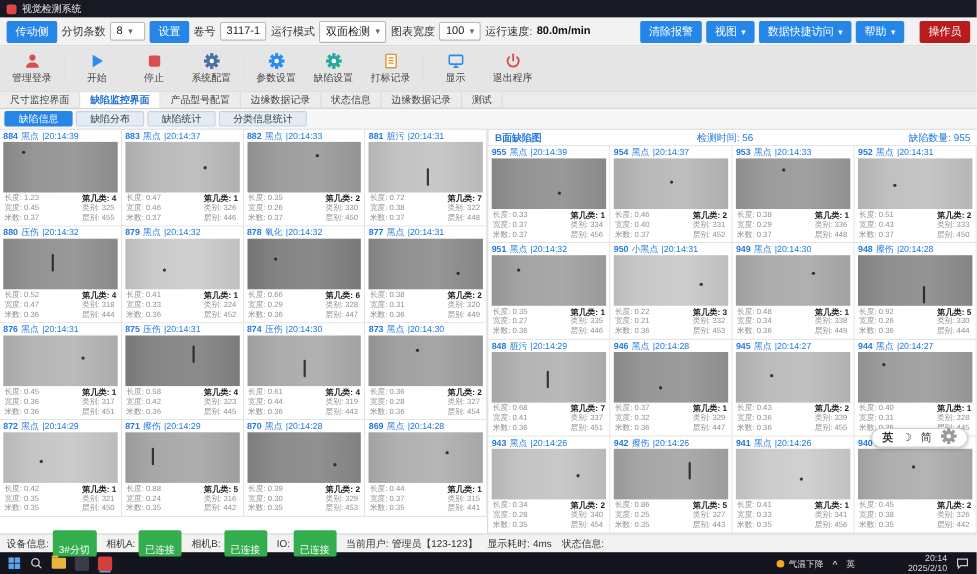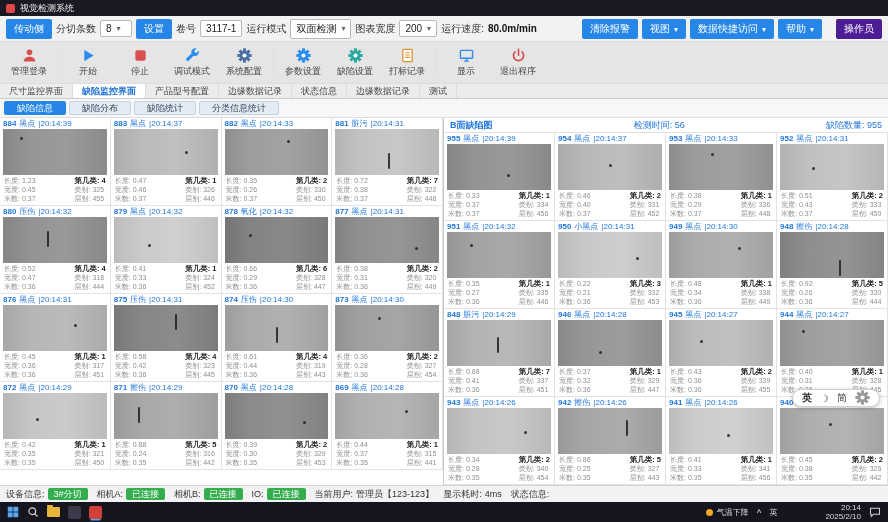--- a/index.html
+++ b/index.html
@@ -7,21 +7,21 @@
   body { font-family:"Liberation Sans","DejaVu Sans",sans-serif; font-size:10px; background:#fff; position:relative; overflow:hidden; color:#333; }
 
   
   .titlebar { height:16px; background:#191923; color:#e8e8e8; display:flex; align-items:center; gap:5px; padding:0 6px; font-size:9px; }
   .app-ico { width:9px; height:9px; background:#e04848; border-radius:2px; display:inline-block; }
 
   
   .toolbar1 { height:26px; background:#f2f2f2; border-bottom:1px solid #d9d9d9; display:flex; align-items:center; gap:4px; padding:0 6px; white-space:nowrap; overflow:hidden; }
   .tlabel { color:#333; }
   .bbtn { background:#2586e8; color:#fff; border:none; border-radius:2px; font-size:10px; padding:3px 8px; font-family:inherit; cursor:pointer; }
-  .bbtn.red { background:#4c1d95; }
+  .bbtn.red { background:#b91c1c; }
   .drop::after { content:"▾"; margin-left:4px; font-size:8px; }
   .sel, .inp { background:#fff; border:1px solid #b8b8b8; border-radius:2px; padding:2px 5px; display:inline-flex; align-items:center; gap:5px; min-width:32px; color:#222; }
   .sel::after { content:"▾"; font-size:8px; color:#666; }
   .speed-val { color:#111; font-weight:bold; }
   .right-group { margin-left:auto; display:flex; gap:4px; align-items:center; }
   .op-gap { margin-left:10px; }
 
   
   .toolbar2 { height:42px; background:#e5e5e5; border-bottom:1px solid #ddd; display:flex; align-items:stretch; padding:0 3px; }
   .abtn { width:52px; display:flex; flex-direction:column; align-items:center; justify-content:center; gap:2px; cursor:pointer; }
@@ -54,21 +54,21 @@
   .ctime::before { content:"|"; }
   .cimg { height:46px; margin:0 3px; position:relative; overflow:hidden; background:#b0b0b0; }
   .speck { position:absolute; width:3px; height:3px; background:#1d1d1d; border-radius:50%; opacity:.85; }
   .speck.streak { width:2px; height:16px; border-radius:1px; }
   .cstats { height:30px; padding:1px 4px 0; display:flex; justify-content:space-between; font-size:7px; color:#8f8f8f; line-height:9px; }
   .cls-line { color:#1d1d1d; font-weight:bold; font-size:7.5px; }
 
   
   .statusbar { height:17px; background:#f2f2f2; border-top:1px solid #d5d5d5; display:flex; align-items:center; gap:9px; padding:0 6px; font-size:9px; color:#333; }
   .sb-item { display:flex; gap:3px; align-items:center; }
-  .badge { background:#33ad4d; color:#fff; border-radius:2px; padding:0 6px; line-height:12px; height:12px; display:inline-block; }
+  .badge { background:#33ad4d; color:#fff; border-radius:2px; padding:12px 6px; line-height:12px; height:12px; display:inline-block; }
 
   
   .taskbar { height:20px; background:#15151f; display:flex; align-items:center; gap:8px; padding:0 7px; color:#ddd; font-size:8px; }
   .tb-ico { display:flex; align-items:center; cursor:pointer; }
   .tb-app { width:13px; height:13px; border-radius:2px; cursor:pointer; }
   .tb-app.red { background:#d2403a; box-shadow:0 3px 0 -1.5px #58a6f0; }
   .tb-app.gray { background:#3a3a4a; }
   .tb-folder { width:13px; height:10px; background:#e8b53a; border-radius:1px; position:relative; cursor:pointer; }
   .tb-folder::before { content:""; position:absolute; top:-2px; left:0; width:6px; height:2px; background:#e8b53a; border-radius:1px 1px 0 0; }
   .tb-right { margin-left:auto; display:flex; align-items:center; gap:8px; }
@@ -97,21 +97,21 @@
     </span>
   <button class="bbtn">设置</button>
   <span class="tlabel">卷号</span>
   <span class="inp">3117-1</span>
   <span class="tlabel">运行模式</span>
   <span class="sel">
       <span>双面检测</span>
     </span>
   <span class="tlabel">图表宽度</span>
   <span class="sel">
-      <span>200</span>
+      <span>100</span>
     </span>
   <span class="tlabel">运行速度:</span>
   <span class="speed-val">80.0m/min</span>
   <span class="right-group">
     <button class="bbtn">清除报警</button>
     <button class="bbtn drop">视图</button>
     <button class="bbtn drop">数据快捷访问</button>
     <button class="bbtn drop">帮助</button>
     <button class="bbtn red op-gap">操作员</button>
   </span>
@@ -139,28 +139,20 @@
 
   <div class="abtn">
     <span class="aicon">
         <svg viewBox="0 0 16 16" width="15" height="15">
           <rect x="2.5" y="2.5" width="11" height="11" rx="2" fill="#d94f4f"></rect>
         </svg>
       </span>
     <span class="albl">停止</span>
   </div>
 
-  <div class="abtn">
-    <span class="aicon">
-        <svg viewBox="0 0 16 16" width="15" height="15">
-          <path d="M14.8 4.2a4.2 4.2 0 0 1-5.6 4L4 13.4A1.6 1.6 0 1 1 1.7 11l5.2-5.2a4.2 4.2 0 0 1 4-5.6c.5 0 1 .1 1.4.3L9.6 3.2l2.3 2.3 2.7-2.7c.1.4.2.9.2 1.4z" fill="#2b8cf0"></path>
-        </svg>
-      </span>
-    <span class="albl">调试模式</span>
-  </div>
 
   <div class="abtn">
     <span class="aicon">
         <svg viewBox="-8 -8 16 16" width="15" height="15">
           <g fill="#4a6fa5">
             <rect x="-1.6" y="-7.6" width="3.2" height="15.2"></rect>
             <rect x="-1.6" y="-7.6" width="3.2" height="15.2" transform="rotate(45)"></rect>
             <rect x="-1.6" y="-7.6" width="3.2" height="15.2" transform="rotate(90)"></rect>
             <rect x="-1.6" y="-7.6" width="3.2" height="15.2" transform="rotate(135)"></rect>
             <circle r="5.2"></circle>

